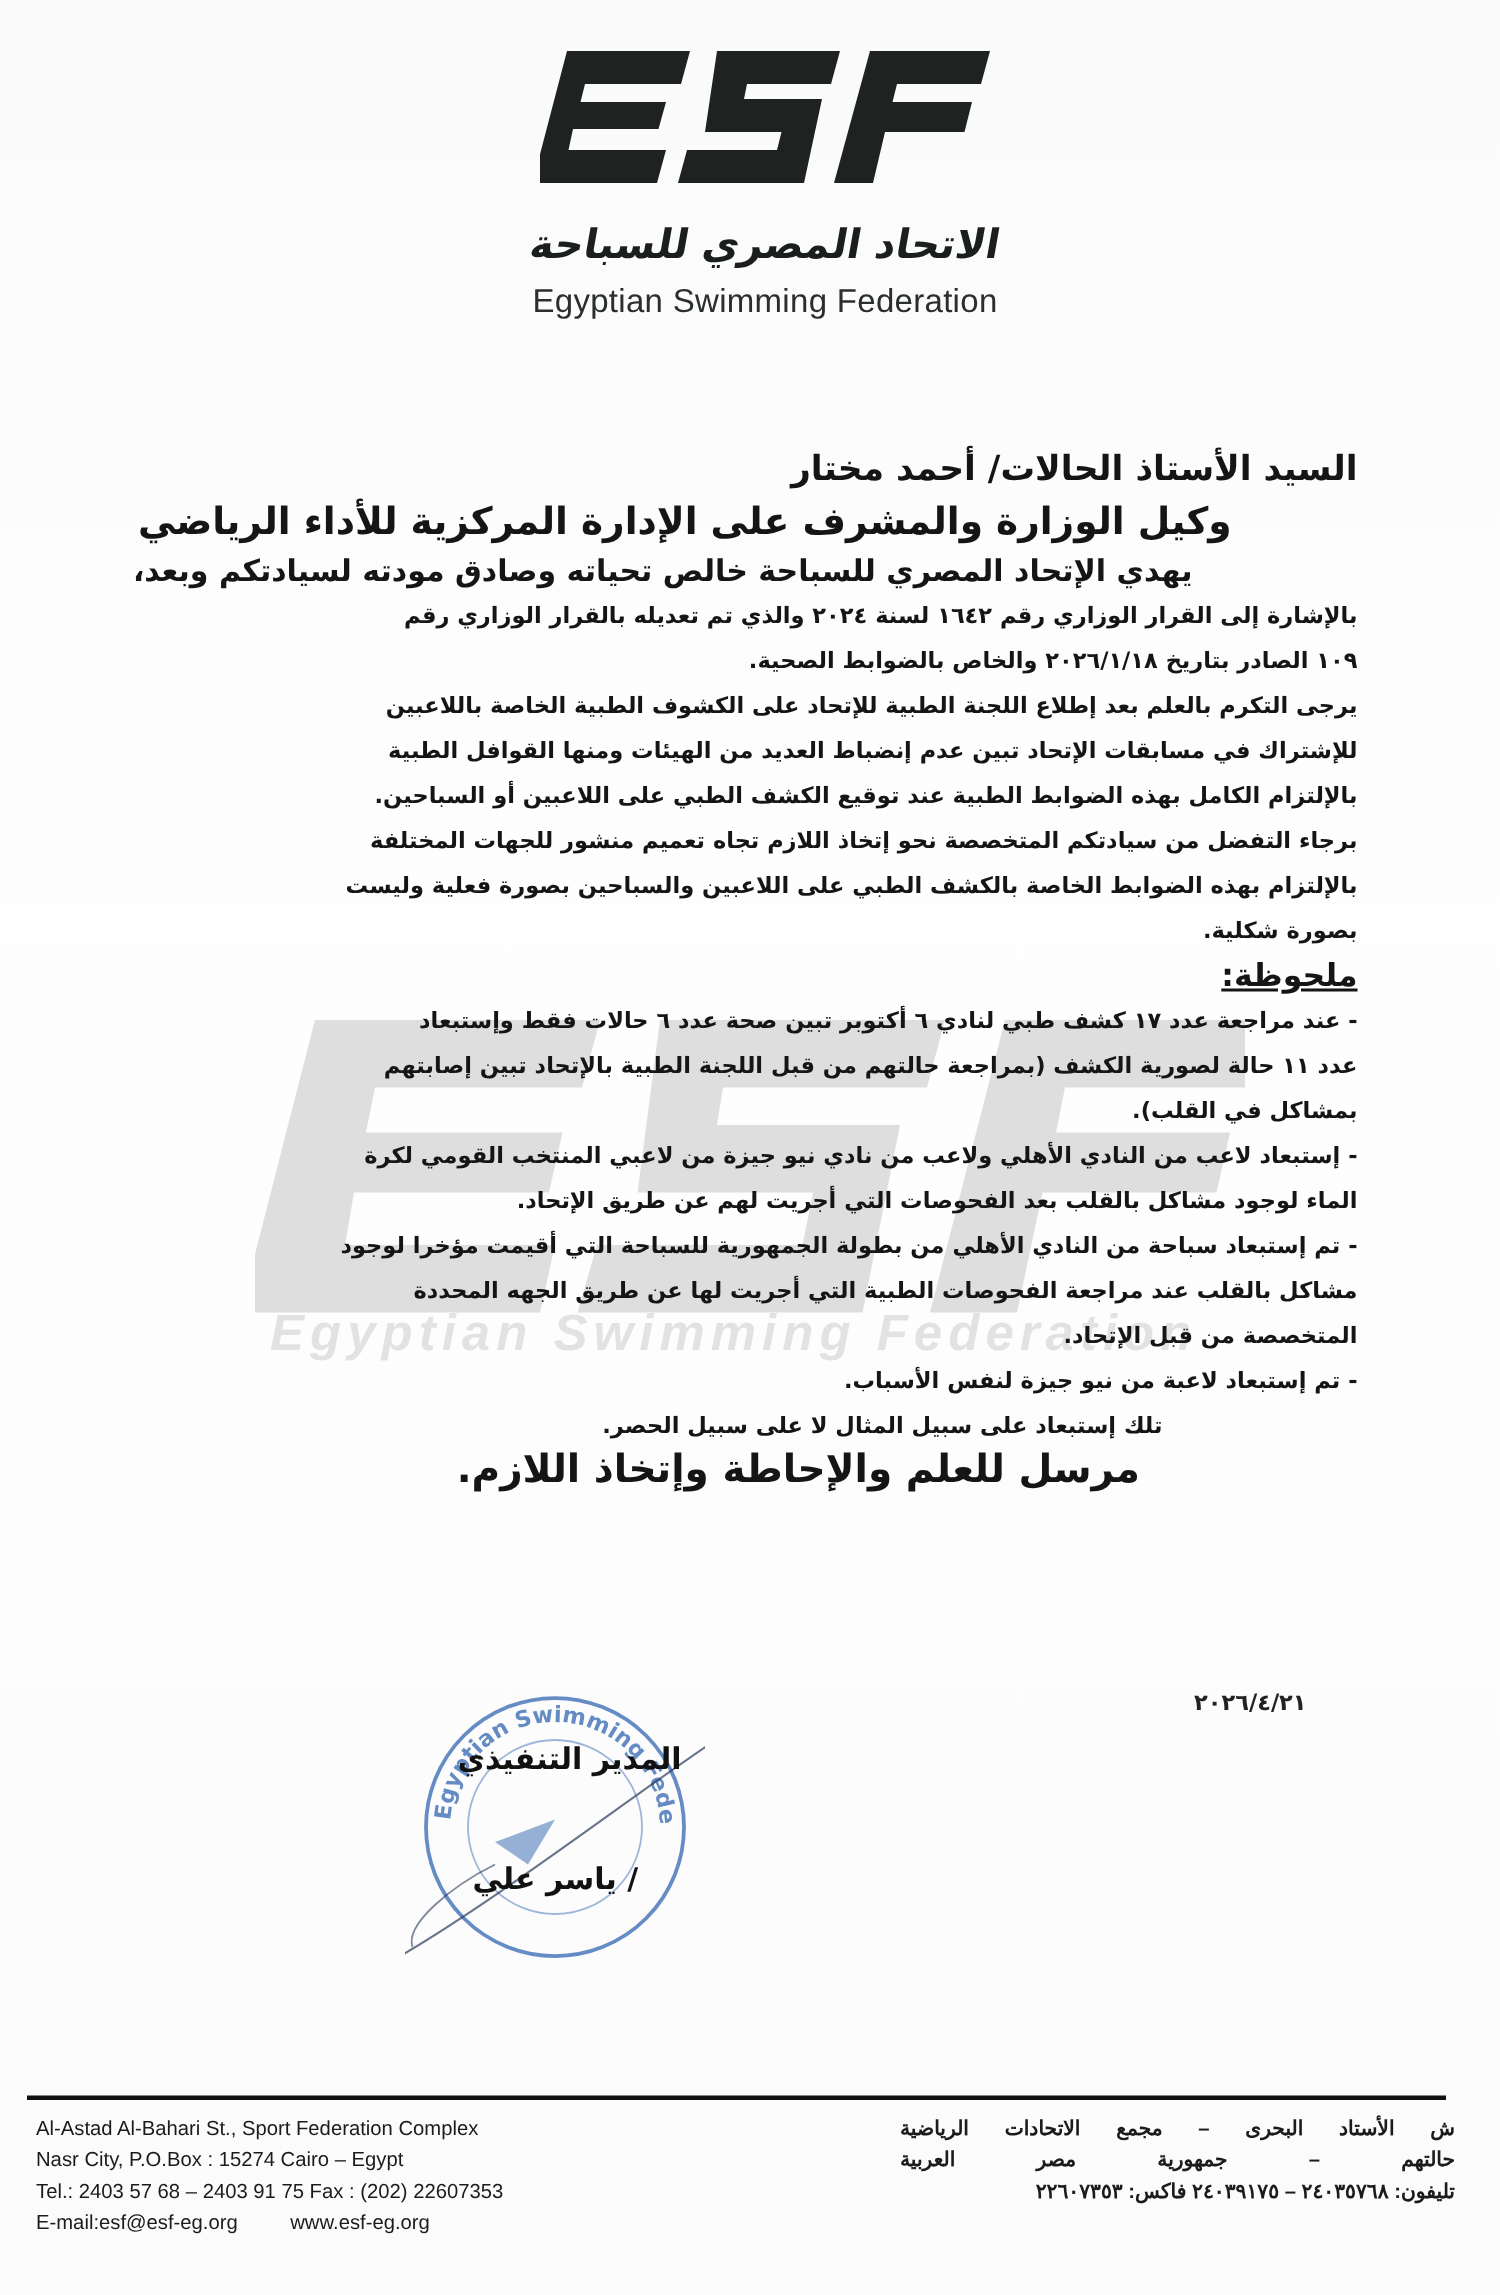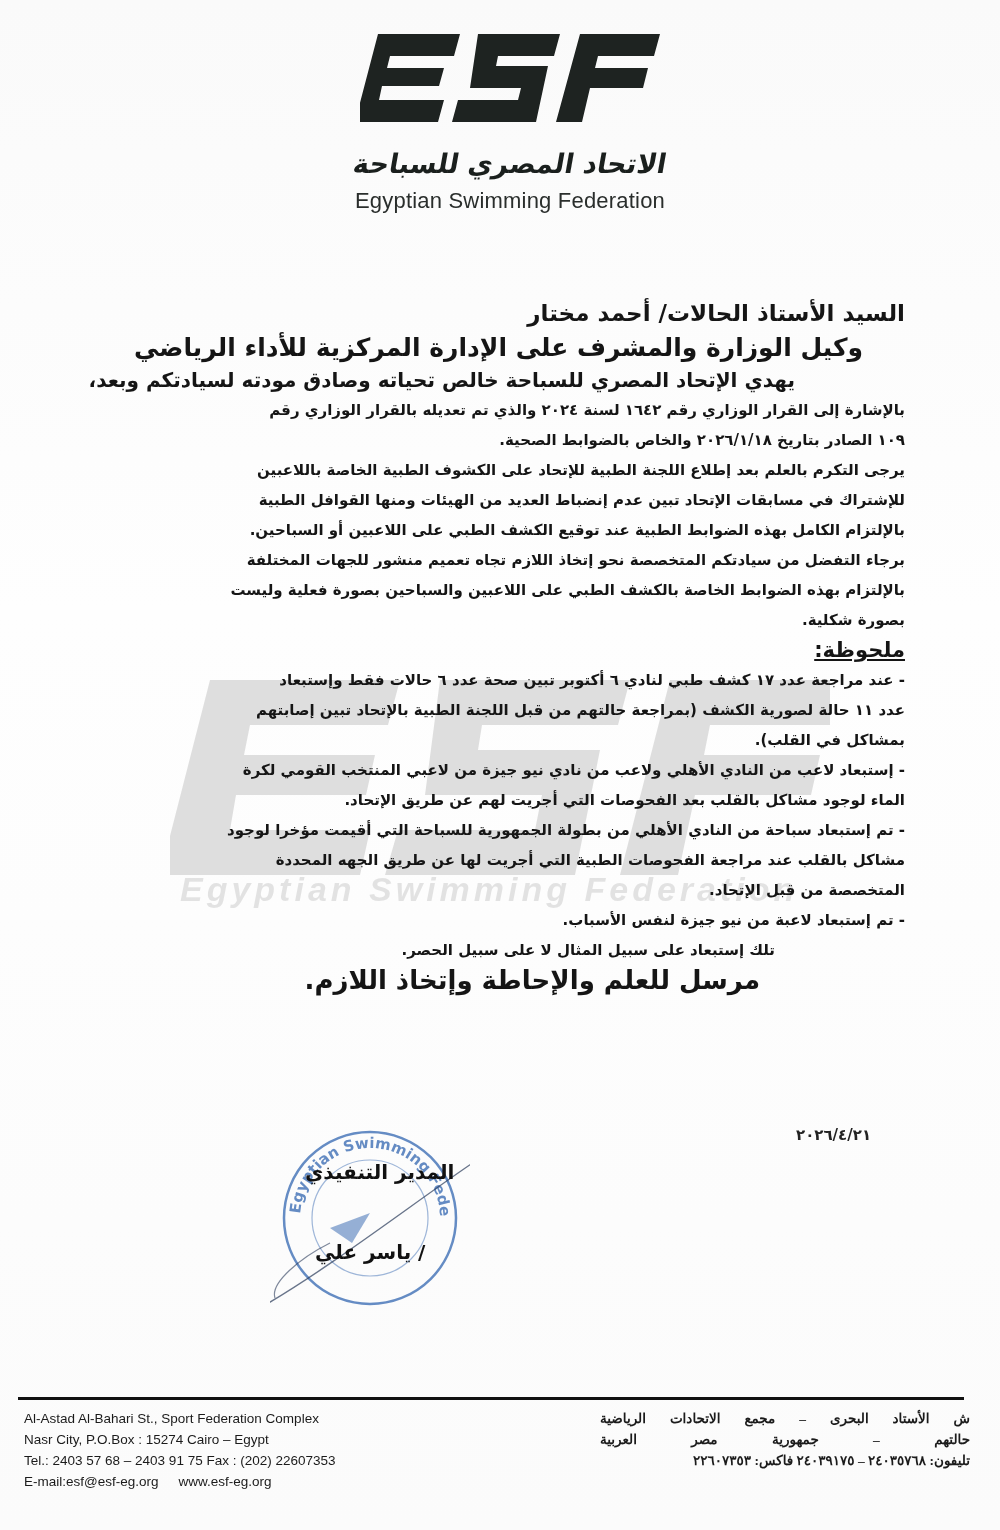--- a/index.html
+++ b/index.html
@@ -21,43 +21,43 @@
   
   .watermark { position: absolute; left: 170px; top: 670px; width: 660px; height: 230px; opacity: 0.18; pointer-events: none; }
   .watermark-text { position: absolute; left: 180px; top: 870px; font-family: "Liberation Sans", sans-serif;
     font-style: italic; font-weight: bold; font-size: 34px; color: #000; opacity: 0.1; letter-spacing: 4px; }
 
   
   .body-text { position: absolute; right: 95px; left: 92px; top: 295px; direction: rtl; text-align: right;
     font-family: "DejaVu Sans", sans-serif; font-weight: bold; color: #151515; }
   .line { font-size: 15px; line-height: 30px; white-space: nowrap; }
   .salutation { font-size: 23px; line-height: 36px; }
-  .title-line { font-size: 25px; line-height: 34px; padding-right: 0px; text-align: center; }
+  .title-line { font-size: 25px; line-height: 34px; padding-right: 0px; text-align: left; }
   .greet { font-size: 20px; line-height: 30px; padding-right: 110px; }
   .note-head { text-decoration: underline; font-size: 21px; line-height: 30px; }
   .closing1 { padding-right: 130px; }
   .closing2 { padding-right: 145px; font-size: 26px; }
 
   .date { position: absolute; left: 796px; top: 1126px; font-family: "DejaVu Sans", sans-serif; font-weight: bold;
     font-size: 15px; color: #222; direction: rtl; letter-spacing: 1px; }
 
   
   .stamp { position: absolute; left: 270px; top: 1118px; width: 200px; height: 200px; }
   .sig-title { position: absolute; left: 305px; top: 1160px; font-family: "DejaVu Sans", sans-serif; font-weight: bold;
     font-size: 20px; color: #111; direction: rtl; }
   .sig-name { position: absolute; left: 315px; top: 1240px; font-family: "DejaVu Sans", sans-serif; font-weight: bold;
     font-size: 20px; color: #111; direction: rtl; }
 
   
   .footer-rule { position: absolute; left: 18px; right: 36px; top: 1397px; height: 3px; background: #111; }
   .footer-en { position: absolute; left: 24px; top: 1408px; font-family: "Liberation Sans", sans-serif;
     font-size: 13.5px; line-height: 21px; color: #1b1b1b; }
-  .footer-en .row span + span { margin-left: 20px; }
+  .footer-en .row span + span { margin-left: 35px; }
   .footer-ar { position: absolute; right: 30px; top: 1408px; width: 370px; direction: rtl; text-align: justify;
-    font-family: Liberation Serif, serif; font-weight: bold; font-size: 13.5px; line-height: 21px; color: #1b1b1b; }
+    font-family: Liberation Sans, sans-serif; font-weight: bold; font-size: 13.5px; line-height: 21px; color: #1b1b1b; }
   .footer-ar .row { text-align-last: justify; }
   .footer-ar .row.last { text-align-last: right; }
 </style>
 </head>
 <body>
 
 <div class="page">
 
   <div class="logo">
     <svg class="logo-mark" viewBox="0 0 300 110">

